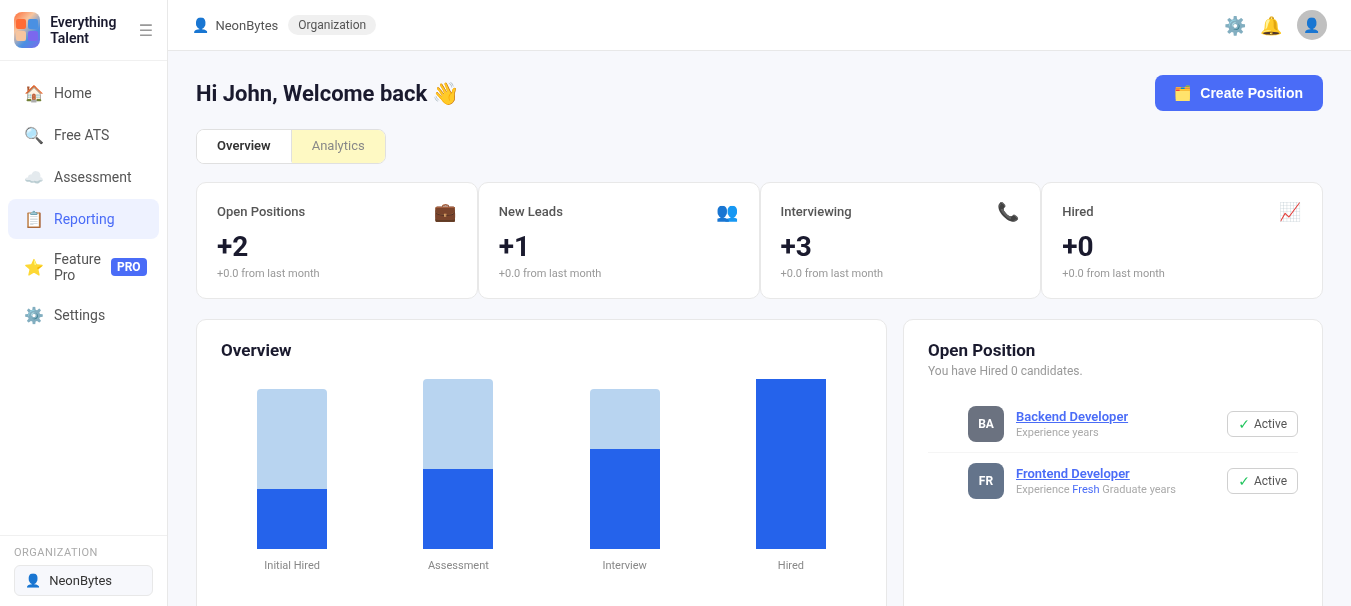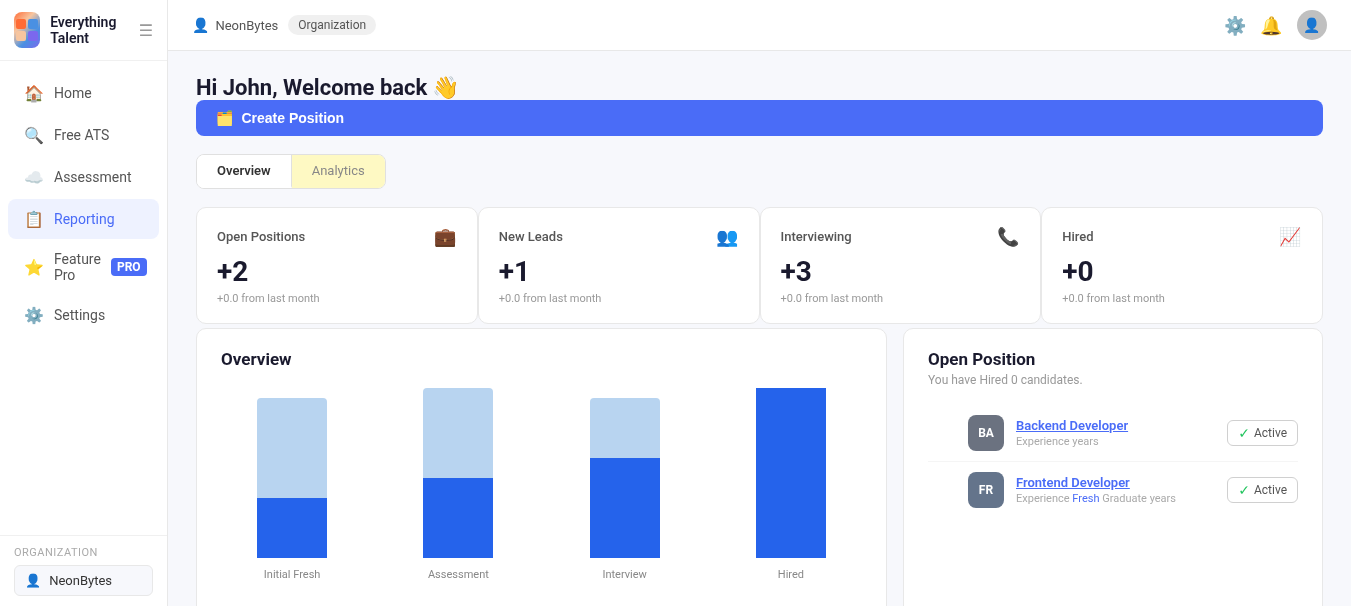--- a/index.html
+++ b/index.html
@@ -160,23 +160,23 @@
 
     
     .content {
       flex: 1;
       padding: 24px 28px;
       overflow-y: auto;
       background: #f7f8fc;
     }
     .content-header {
       display: flex;
+      align-items: center;
       justify-content: space-between;
       margin-bottom: 18px;
-      flex-direction: column;
     }
     .welcome-text {
       font-size: 22px;
       font-weight: 700;
       color: #1a1a2e;
     }
     .create-btn {
       background: #4a6cf7;
       color: #fff;
       border: none;
@@ -214,21 +214,21 @@
       font-weight: 600;
       border-bottom: 2px solid transparent;
     }
     .tab:first-child { border-right: 1px solid #e0e0e0; }
 
     
     .stats-row {
       display: grid;
       grid-template-columns: repeat(4, 1fr);
       gap: 0;
-      margin-bottom: 4px;
+      margin-bottom: 20px;
     }
     .stat-card {
       background: #fff;
       border-radius: 10px;
       padding: 18px 20px;
       display: flex;
       flex-direction: column;
       border: 1px solid #e8e8e8;
     }
     .stat-card-header {
@@ -512,21 +512,21 @@
 
       <div class="chart-card">
         <div class="chart-title">Overview</div>
         <div class="chart-area" id="chart-area">
 
             <div class="bar-group">
               <div class="bar-container">
                 <div class="bar-top" style="height: 100px;"></div>
                 <div class="bar-bottom" style="height: 60px;"></div>
               </div>
-              <div class="bar-label">Initial Fresh</div>
+              <div class="bar-label">Initial Hired</div>
             </div>
             <div class="bar-group">
               <div class="bar-container">
                 <div class="bar-top" style="height: 90px;"></div>
                 <div class="bar-bottom" style="height: 80px;"></div>
               </div>
               <div class="bar-label">Assessment</div>
             </div>
             <div class="bar-group">
               <div class="bar-container">

